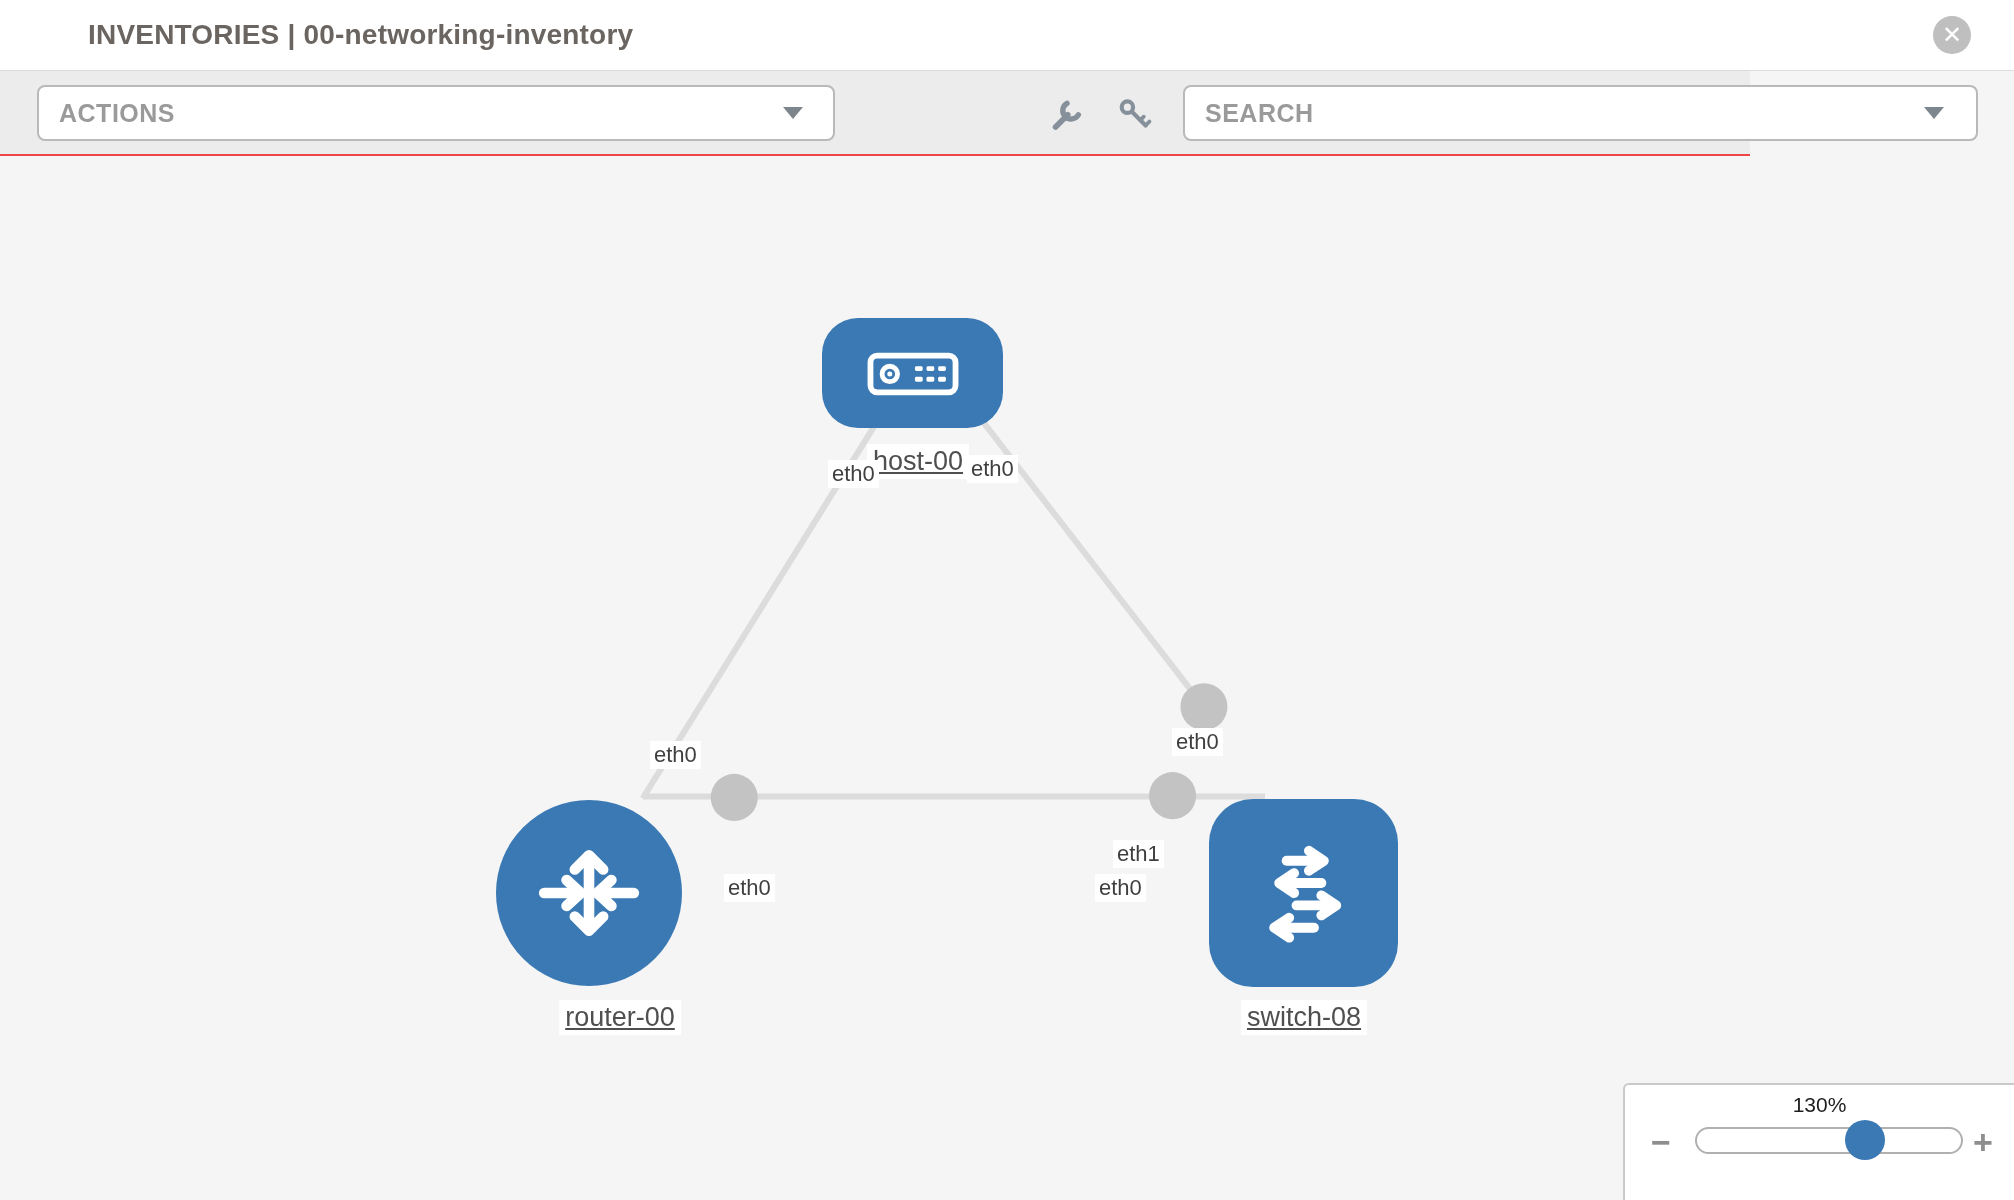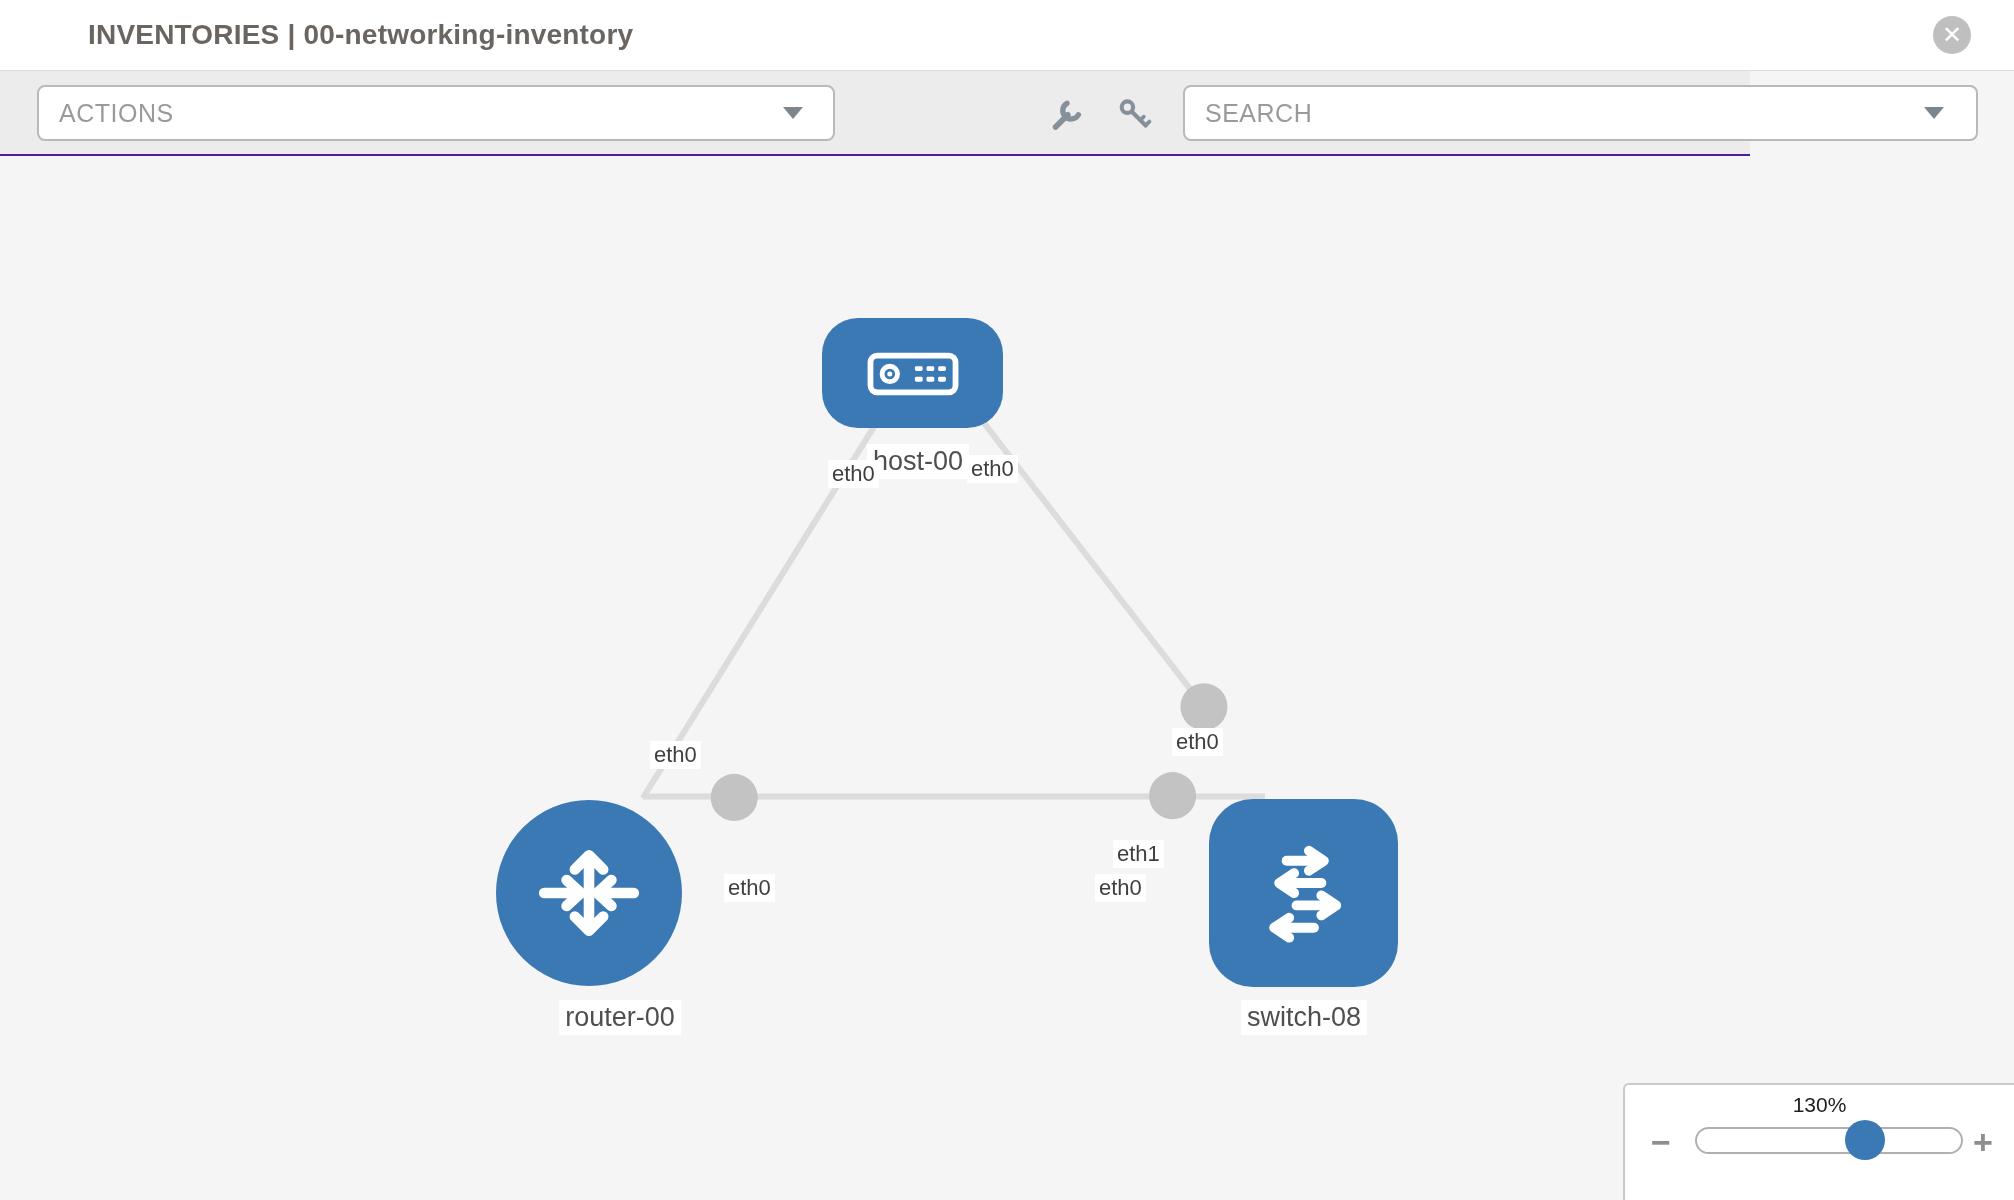--- a/index.html
+++ b/index.html
@@ -10,21 +10,21 @@
   .header{position:absolute;left:0;top:0;width:2014px;height:70px;background:#ffffff;
           border-bottom:1px solid #dcdcdc;}
   .page-title{position:absolute;left:40px;top:50%;transform:translateY(-50%);
               font-size:28px;font-weight:bold;color:#6a6560;letter-spacing:0.2px;margin-left:48px;}
   .close-btn{position:absolute;right:43px;top:16px;width:38px;height:38px;border-radius:50%;
              background:#bfbfbf;color:#ffffff;display:flex;align-items:center;justify-content:center;
              font-size:24px;font-weight:bold;cursor:pointer;line-height:1;}
 
   
   .toolbar{position:absolute;left:0;top:71px;width:1750px;height:83px;background:#ececec;
-           border-bottom:2px solid #4c1d95;}
+           border-bottom:2px solid #ef4444;font-weight:bold;}
   .select-box{position:absolute;top:14px;height:56px;background:#ffffff;
               border:2px solid #b9b9b9;border-radius:8px;box-sizing:border-box;}
   .actions-box{left:37px;width:798px;}
   .search-box{left:1183px;width:795px;padding-left:8px;}
   .select-label{position:absolute;left:20px;top:50%;transform:translateY(-50%);
                 font-size:25px;color:#9a9a9a;letter-spacing:0.5px;}
   .caret{position:absolute;top:50%;transform:translateY(-50%);width:0;height:0;
          border-left:10px solid transparent;border-right:10px solid transparent;
          border-top:12px solid #7d868c;}
   .tool-icon{position:absolute;top:24px;width:38px;height:38px;cursor:pointer;}
@@ -34,21 +34,21 @@
   
   .canvas{position:absolute;left:0;top:156px;width:2014px;height:1044px;background:#f5f5f5;}
   .links-svg{position:absolute;left:0;top:0;}
 
   .node{position:absolute;background:#3a79b4;display:flex;align-items:center;justify-content:center;}
   .node-host{left:822px;top:162px;width:181px;height:110px;border-radius:36px;}
   .node-router{left:496px;top:644px;width:186px;height:186px;border-radius:50%;}
   .node-switch{left:1209px;top:643px;width:189px;height:188px;border-radius:44px;}
 
   .node-label{position:absolute;background:#ffffff;color:#4f4f4f;font-size:27px;
-              padding:2px 6px;white-space:nowrap;transform:translateX(-50%);}
+              padding:2px 6px;white-space:nowrap;transform:translateX(-50%);text-decoration:underline;}
   .if-label{position:absolute;background:#ffffff;color:#3f3f3f;font-size:22px;
             padding:1px 4px;white-space:nowrap;}
 
   
   .zoom-panel{position:absolute;right:0;bottom:0;width:391px;height:117px;background:#ffffff;
               border-left:2px solid #c9c9c9;border-top:2px solid #c9c9c9;
               border-top-left-radius:6px;box-sizing:border-box;}
   .zoom-percent{position:absolute;left:0;top:8px;width:100%;text-align:center;
                 font-size:21px;color:#1e1e1e;}
   .zoom-minus,.zoom-plus{position:absolute;top:30px;font-size:34px;font-weight:bold;

